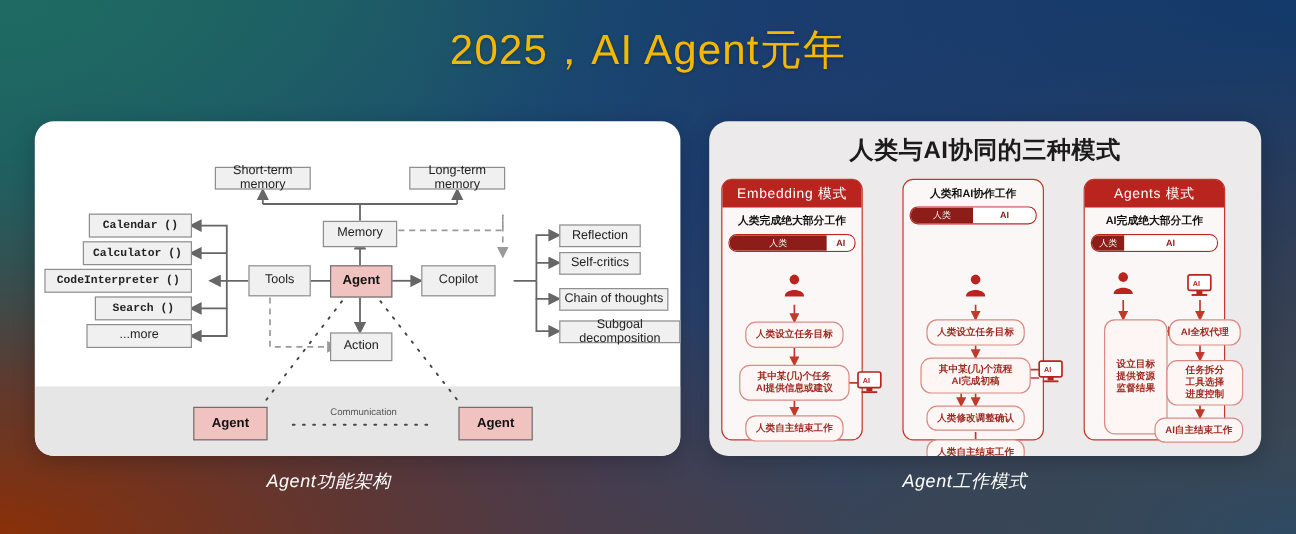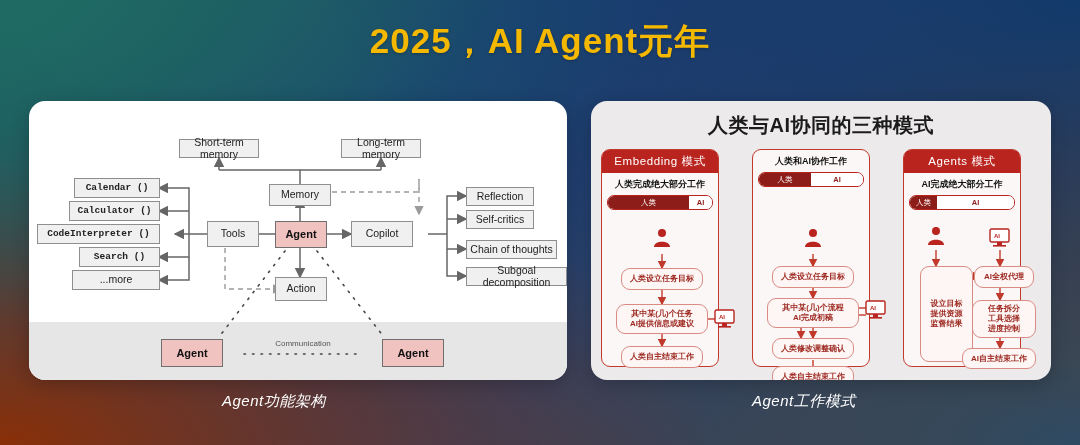--- a/index.html
+++ b/index.html
@@ -12,21 +12,21 @@
       radial-gradient(110% 130% at 0% 0%, #1f6b63 0%, rgba(31,107,99,0) 55%),
       radial-gradient(110% 120% at 0% 100%, #8a3008 0%, rgba(138,48,8,0) 60%),
       radial-gradient(120% 130% at 100% 100%, #2d4a63 0%, rgba(45,74,99,0) 60%),
       linear-gradient(135deg,#1d5a5a 0%,#1a3f74 35%,#2a3f6b 60%,#6b3a18 100%);
   }
   .slide{position:absolute;inset:0;}
 
   
   .title{
     position:absolute;top:18px;left:0;width:1080px;text-align:center;
-    color:#f5b800;font-size:35px;font-weight:700;letter-spacing:1px;
+    color:#f5b800;font-size:35px;font-weight:400;letter-spacing:1px;
     text-shadow:0 1px 3px rgba(0,0,0,.25);
   }
 
   
   .card{position:absolute;background:#ffffff;border-radius:16px;overflow:hidden;
         box-shadow:0 4px 18px rgba(0,0,0,.22);}
   #card-left{left:29px;top:101px;width:538px;height:279px;}
   #card-right{left:591px;top:101px;width:460px;height:279px;background:#eceaea;}
 
   .caption{position:absolute;top:392px;color:#fff;font-style:italic;font-size:15px;

